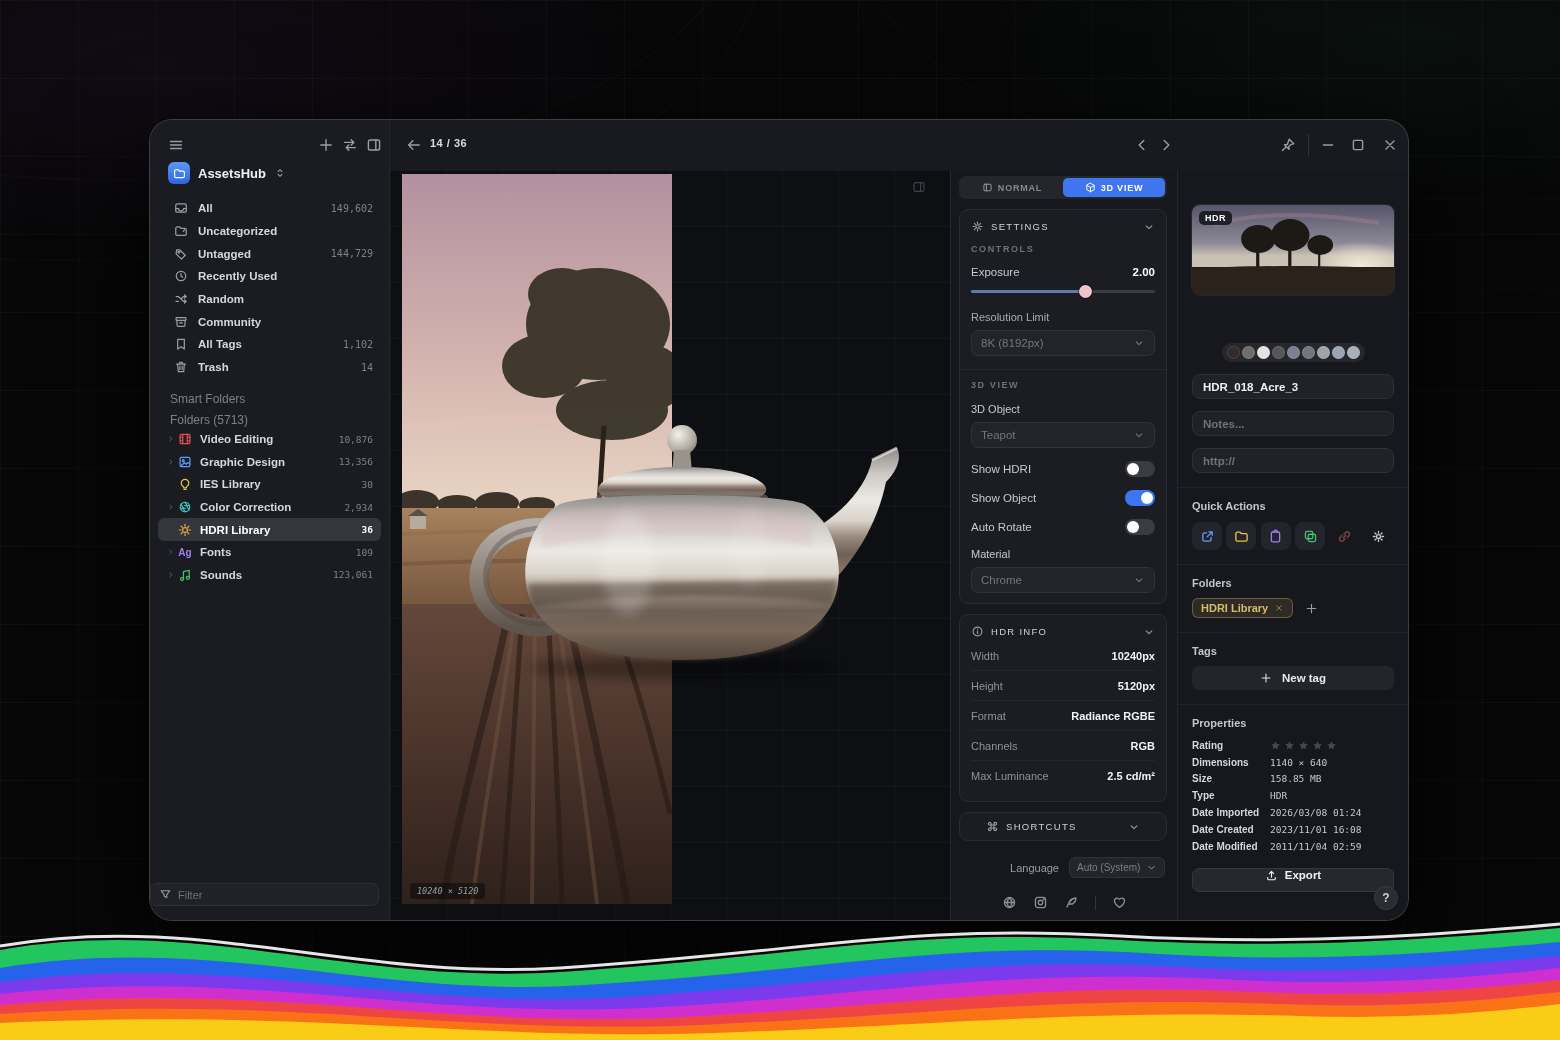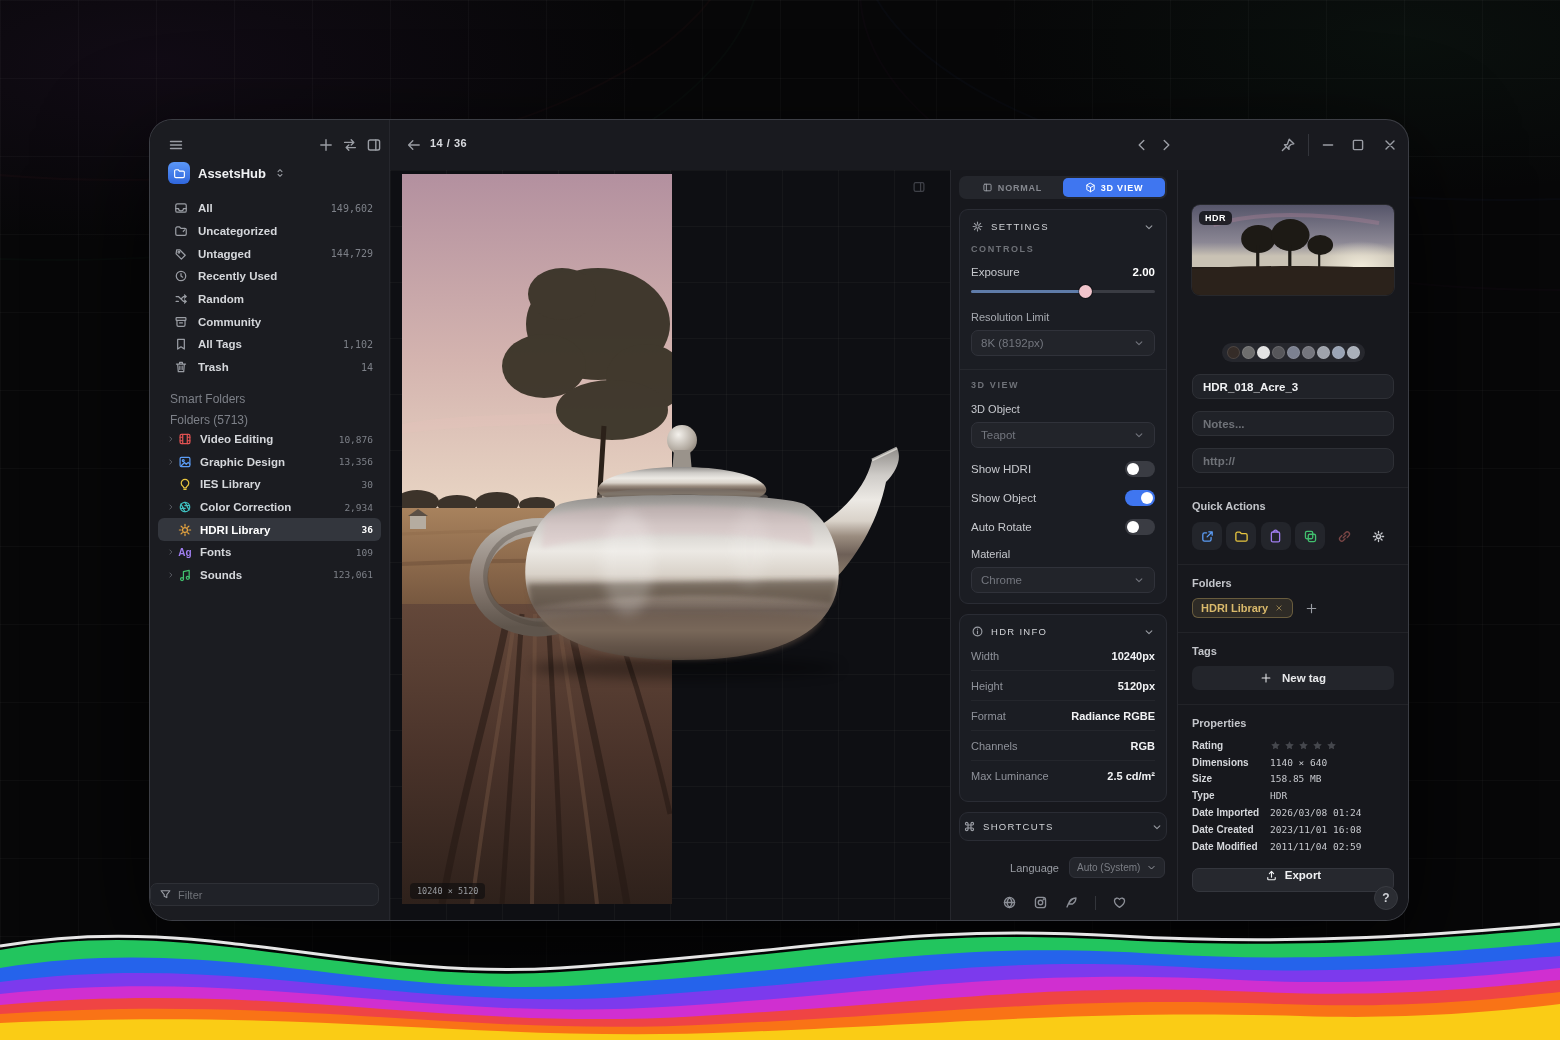--- a/index.html
+++ b/index.html
@@ -75,21 +75,21 @@
     background:#0e0f13;
     background-image:
       linear-gradient(rgba(255,255,255,.03) 1px, transparent 1px),
       linear-gradient(90deg, rgba(255,255,255,.03) 1px, transparent 1px);
     background-size:56px 56px; }
   .photo { position:absolute; left:12px; top:4px; width:270px; height:730px; }
   .photo svg { width:100%; height:100%; display:block; }
   .teapot { position:absolute; left:60px; top:218px; width:460px; height:300px; }
   .size-badge { position:absolute; left:20px; top:713px; background:rgba(12,12,14,.6);
     color:#9a9da2; font-size:8.5px; padding:3px 7px; border-radius:4px;
-    font-family:"DejaVu Sans Mono",monospace; }
+    font-family:"DejaVu Sans Mono",monospace;font-style:italic; }
   .float-icon { position:absolute; right:24px; top:10px; color:#3f4148; }
 
   
   .controls { position:absolute; left:800px; top:50px; width:228px; height:750px;
     background:#17181d; border-left:1px solid #26272d; border-right:1px solid #26272d;
     padding:6px 10px 0 8px; }
   .tabbar { display:flex; background:#24262c; border-radius:7px; padding:2px; height:23px; }
   .tab { flex:1; display:flex; align-items:center; justify-content:center; gap:5px;
     font-size:9px; font-weight:bold; letter-spacing:.8px; color:#85888f; border-radius:5px; }
   .tab.active { background:#3f76f0; color:#fff; }
@@ -116,21 +116,21 @@
   .trow .l { font-size:11.5px; color:#c7c9ce; }
   .toggle { width:30px; height:16px; border-radius:9px; background:#3a3c43; position:relative; }
   .toggle .knob { position:absolute; top:2px; left:2px; width:12px; height:12px; border-radius:50%; background:#fff; }
   .toggle.on { background:#3f76f0; }
   .toggle.on .knob { left:16px; }
   .inforow { display:flex; align-items:center; justify-content:space-between; height:30px;
     border-bottom:1px solid rgba(255,255,255,.045); }
   .inforow:last-child { border-bottom:none; }
   .inforow .l { font-size:11px; color:#8f929a; }
   .inforow .v { font-size:11px; font-weight:bold; color:#f2f3f5; }
-  .card.slim { padding:7px 3px; }
+  .card.slim { padding:7px 26px; }
   .lang-row { position:absolute; left:10px; right:12px; bottom:42px; display:flex;
     align-items:center; justify-content:flex-end; gap:10px; }
   .lang-row .l { font-size:11px; color:#9a9da4; }
   .lang-dd { width:96px; height:21px; background:#23252b; border:1px solid #30323a; border-radius:6px;
     display:flex; align-items:center; padding:0 7px; }
   .lang-dd .v { flex:1; font-size:10px; color:#7b7e85; }
   .foot-icons { position:absolute; left:0; right:0; bottom:10px; display:flex;
     align-items:center; justify-content:center; gap:16px; }
   .foot-icons .icon { color:#8b8e96; }
   .vdiv { width:1px; height:14px; background:#33353b; }

